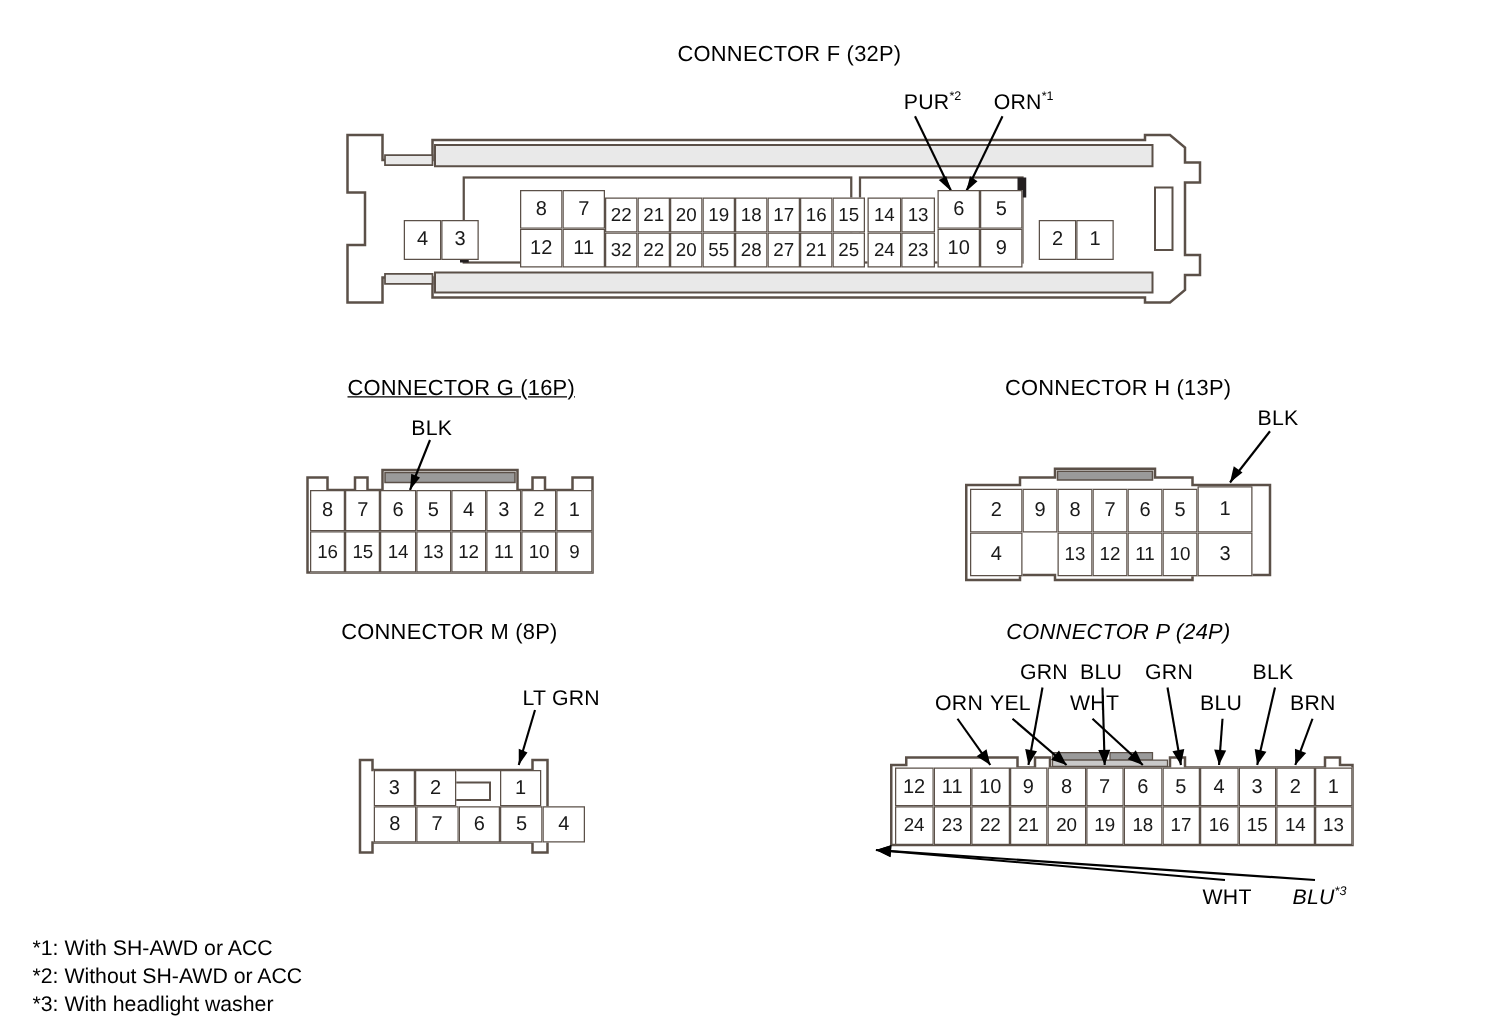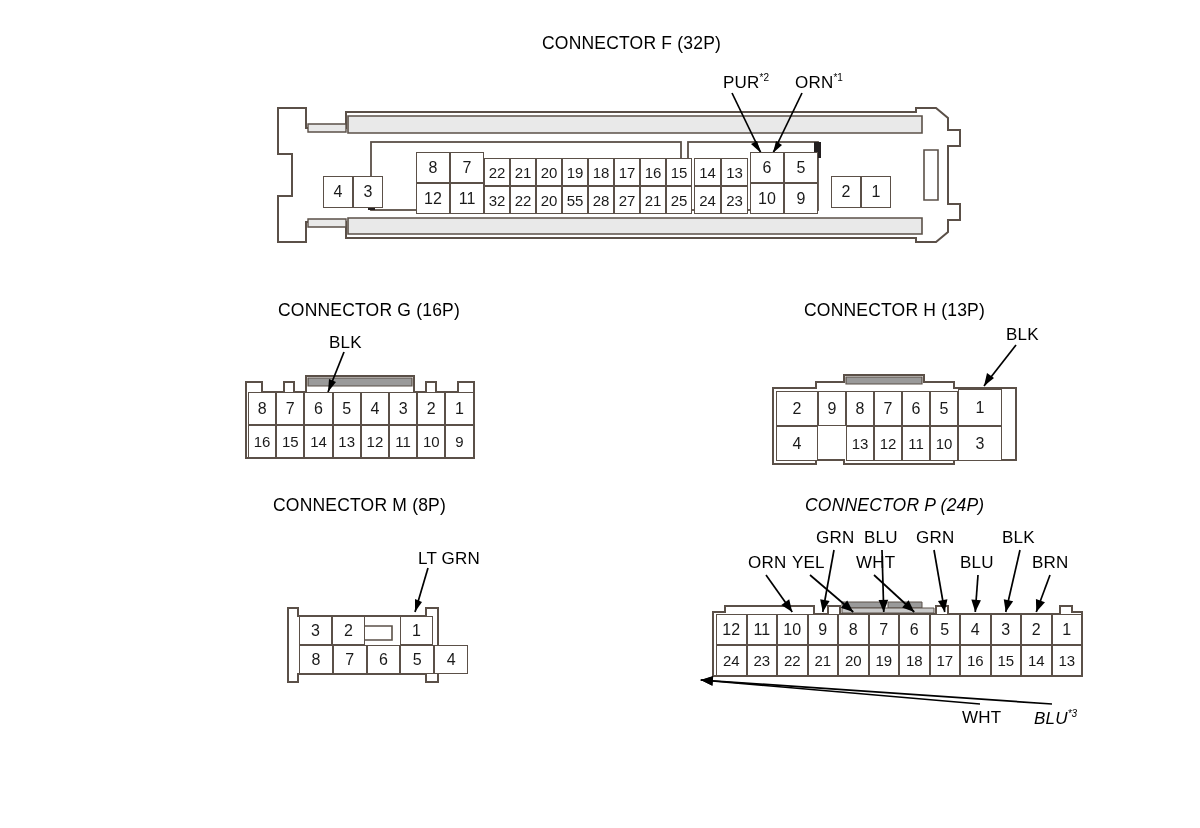--- a/index.html
+++ b/index.html
@@ -111,21 +111,21 @@
   <div class="cell sm" style="left:705px;top:186px;width:27px;height:28px;">23</div>
 
   <div class="cell" style="left:734px;top:152px;width:34px;height:31px;">6</div>
   <div class="cell" style="left:734px;top:183px;width:34px;height:31px;">10</div>
   <div class="cell" style="left:768px;top:152px;width:34px;height:31px;">5</div>
   <div class="cell" style="left:768px;top:183px;width:34px;height:31px;">9</div>
 
   <div class="cell" style="left:815px;top:176px;width:30px;height:32px;">2</div>
   <div class="cell" style="left:845px;top:176px;width:30px;height:32px;">1</div>
 
-  <div class="lbl title" style="left:262px;top:300px;">CONNECTOR G (16P)</div>
+  <div class="lbl title" style="left:262px;top:300px;text-decoration:underline;">CONNECTOR G (16P)</div>
   <div class="lbl wirelbl" style="left:313px;top:333px;">BLK</div>
 
   <svg width="1200" height="828">
 
     <path d="M230,382 L246,382 L246,392 L268,392 L268,382 L278,382 L278,392 L290,392
              L290,376 L398,376 L398,392 L410,392 L410,382 L420,382 L420,392 L442,392
              L442,382 L458,382 L458,458 L230,458 Z" fill="#ffffff" stroke="#5b5048" stroke-width="2"></path>
 
     <path d="M292,378 L396,378 L396,386 L292,386 Z" fill="#9a9a9a" stroke="#5b5048" stroke-width="1.2"></path>
 
@@ -287,14 +287,19 @@
       <div class="cell sm" style="left: 822px; top: 645px; width: 30.5px; height: 31px;">20</div>
       <div class="cell sm" style="left: 852.5px; top: 645px; width: 30.5px; height: 31px;">19</div>
       <div class="cell sm" style="left: 883px; top: 645px; width: 30.5px; height: 31px;">18</div>
       <div class="cell sm" style="left: 913.5px; top: 645px; width: 30.5px; height: 31px;">17</div>
       <div class="cell sm" style="left: 944px; top: 645px; width: 30.5px; height: 31px;">16</div>
       <div class="cell sm" style="left: 974.5px; top: 645px; width: 30.5px; height: 31px;">15</div>
       <div class="cell sm" style="left: 1005px; top: 645px; width: 30.5px; height: 31px;">14</div>
       <div class="cell sm" style="left: 1035.5px; top: 645px; width: 30.5px; height: 31px;">13</div>
     </div>
 
+  <div class="notes">
+    <div>*1: With SH-AWD or ACC</div>
+    <div>*2: Without SH-AWD or ACC</div>
+    <div>*3: With headlight washer</div>
+  </div>
 
 </div>
 
 </body></html>

